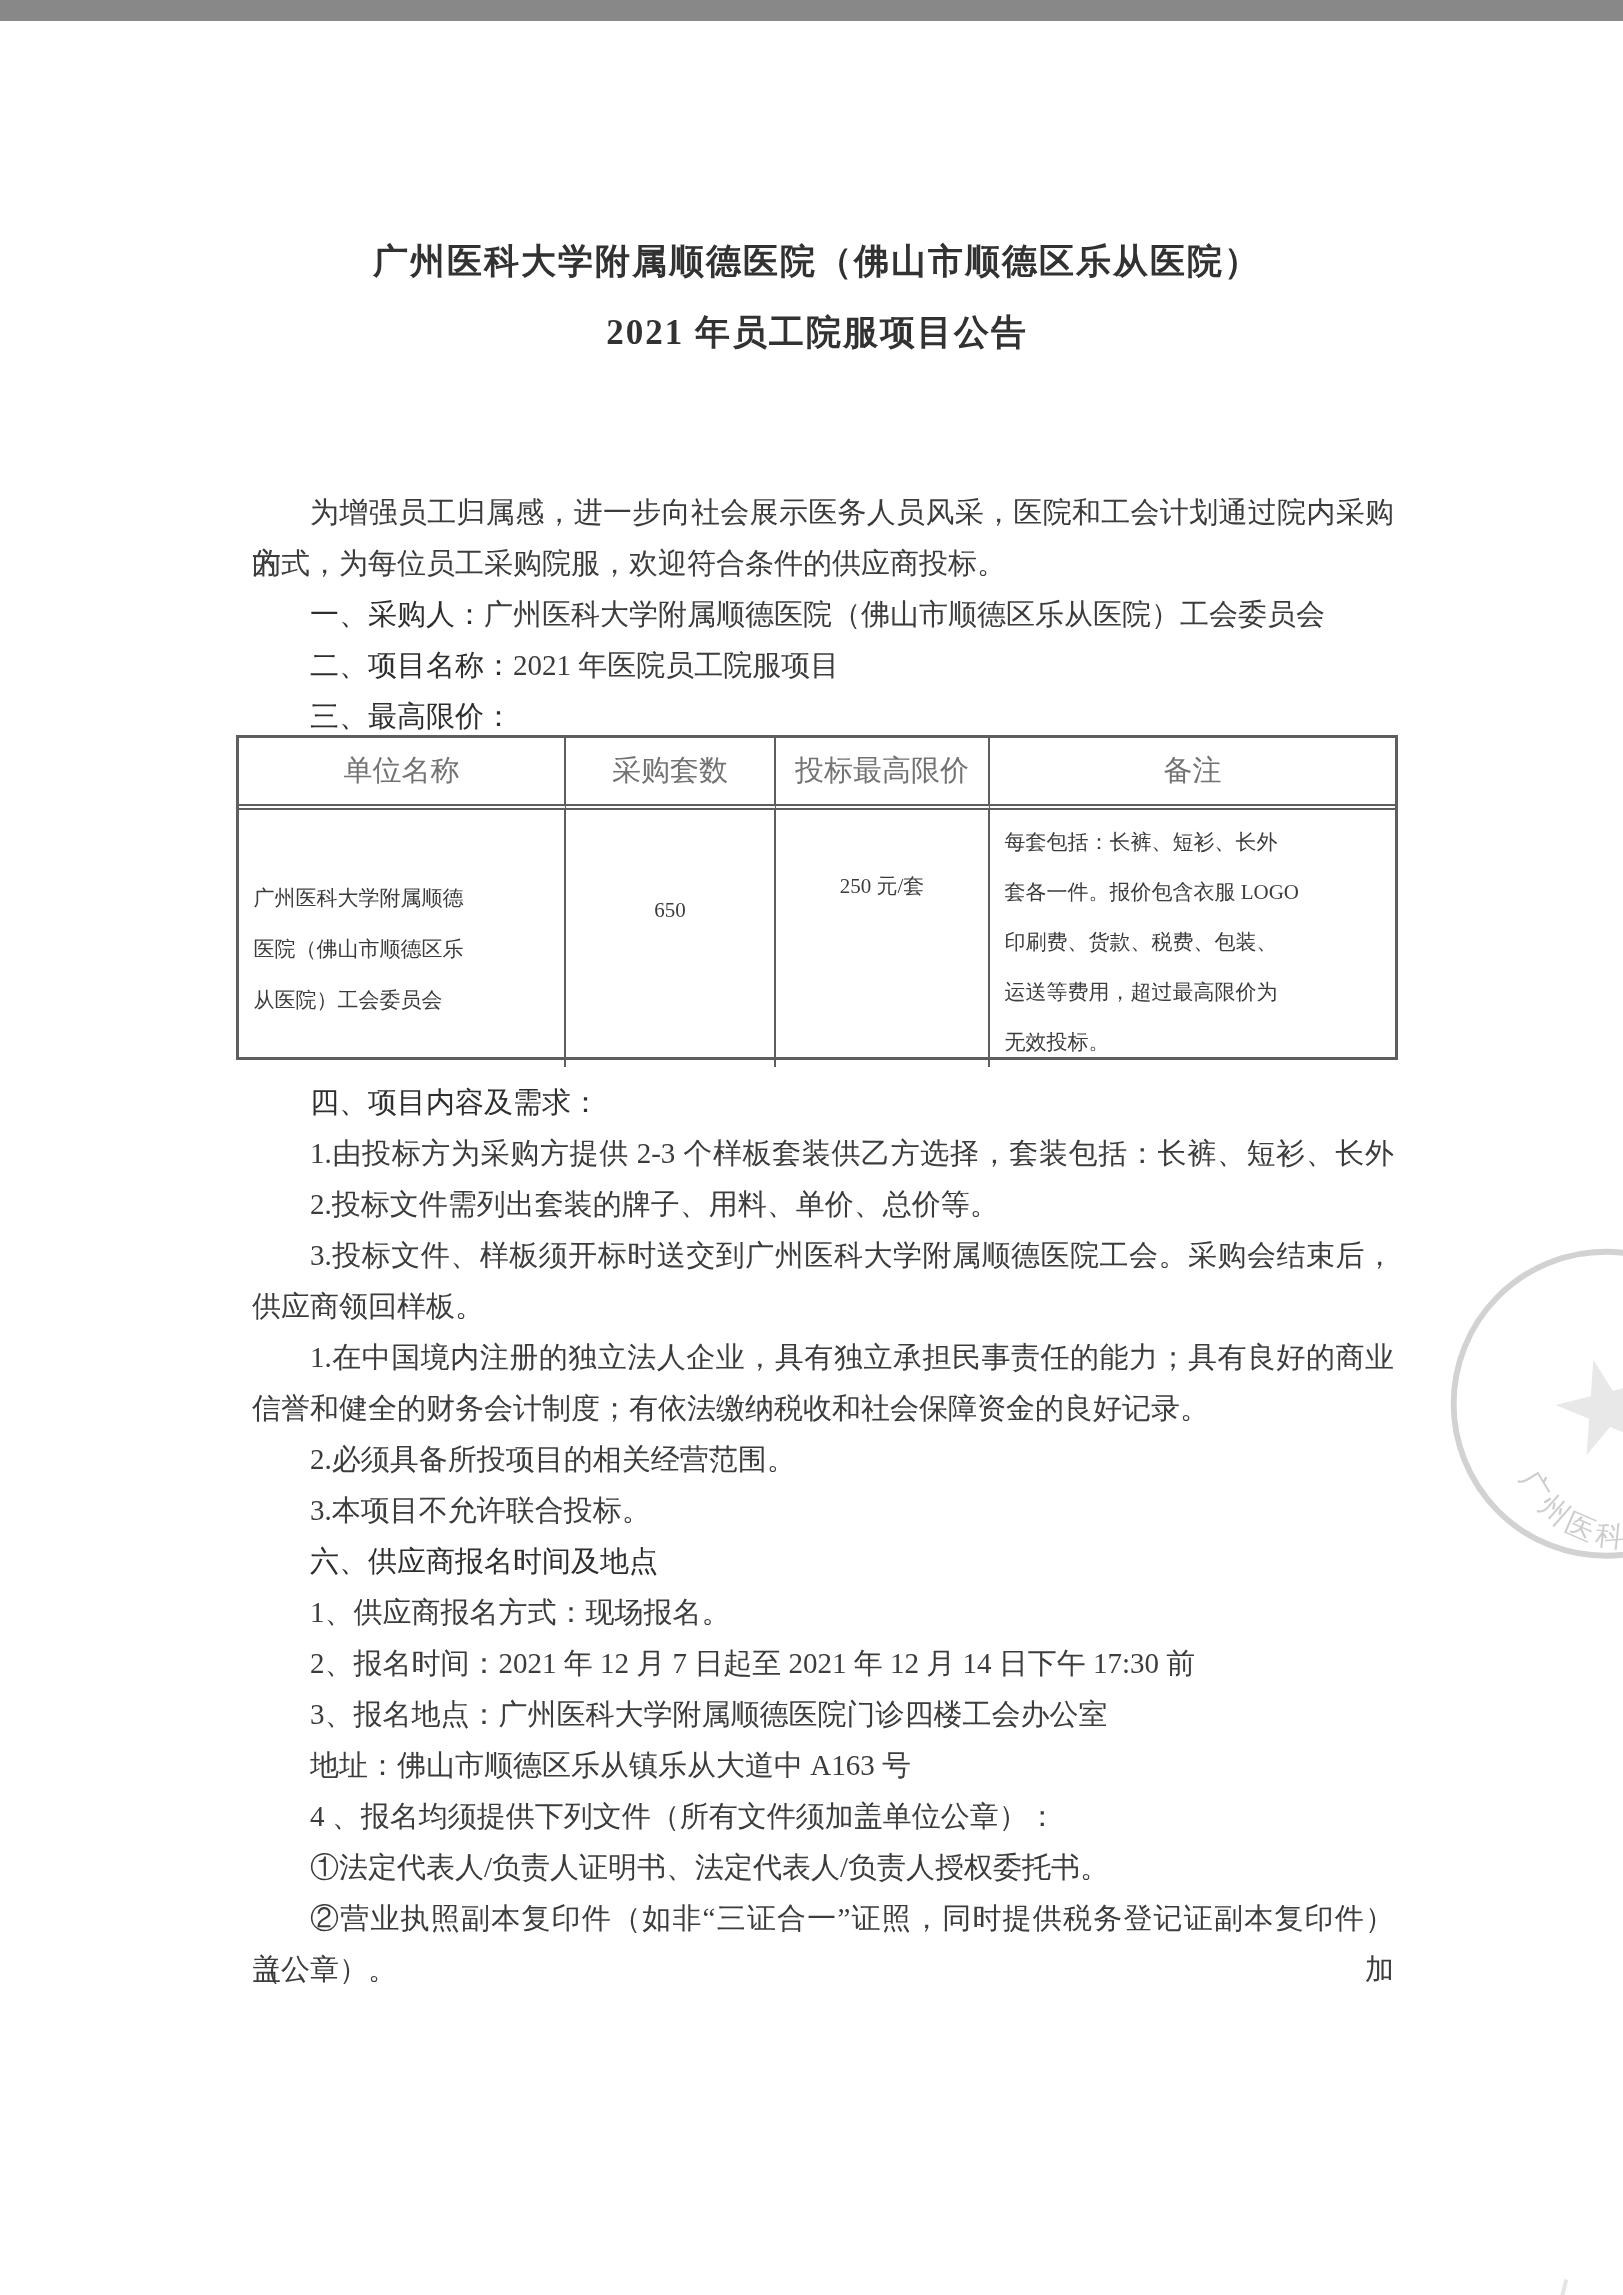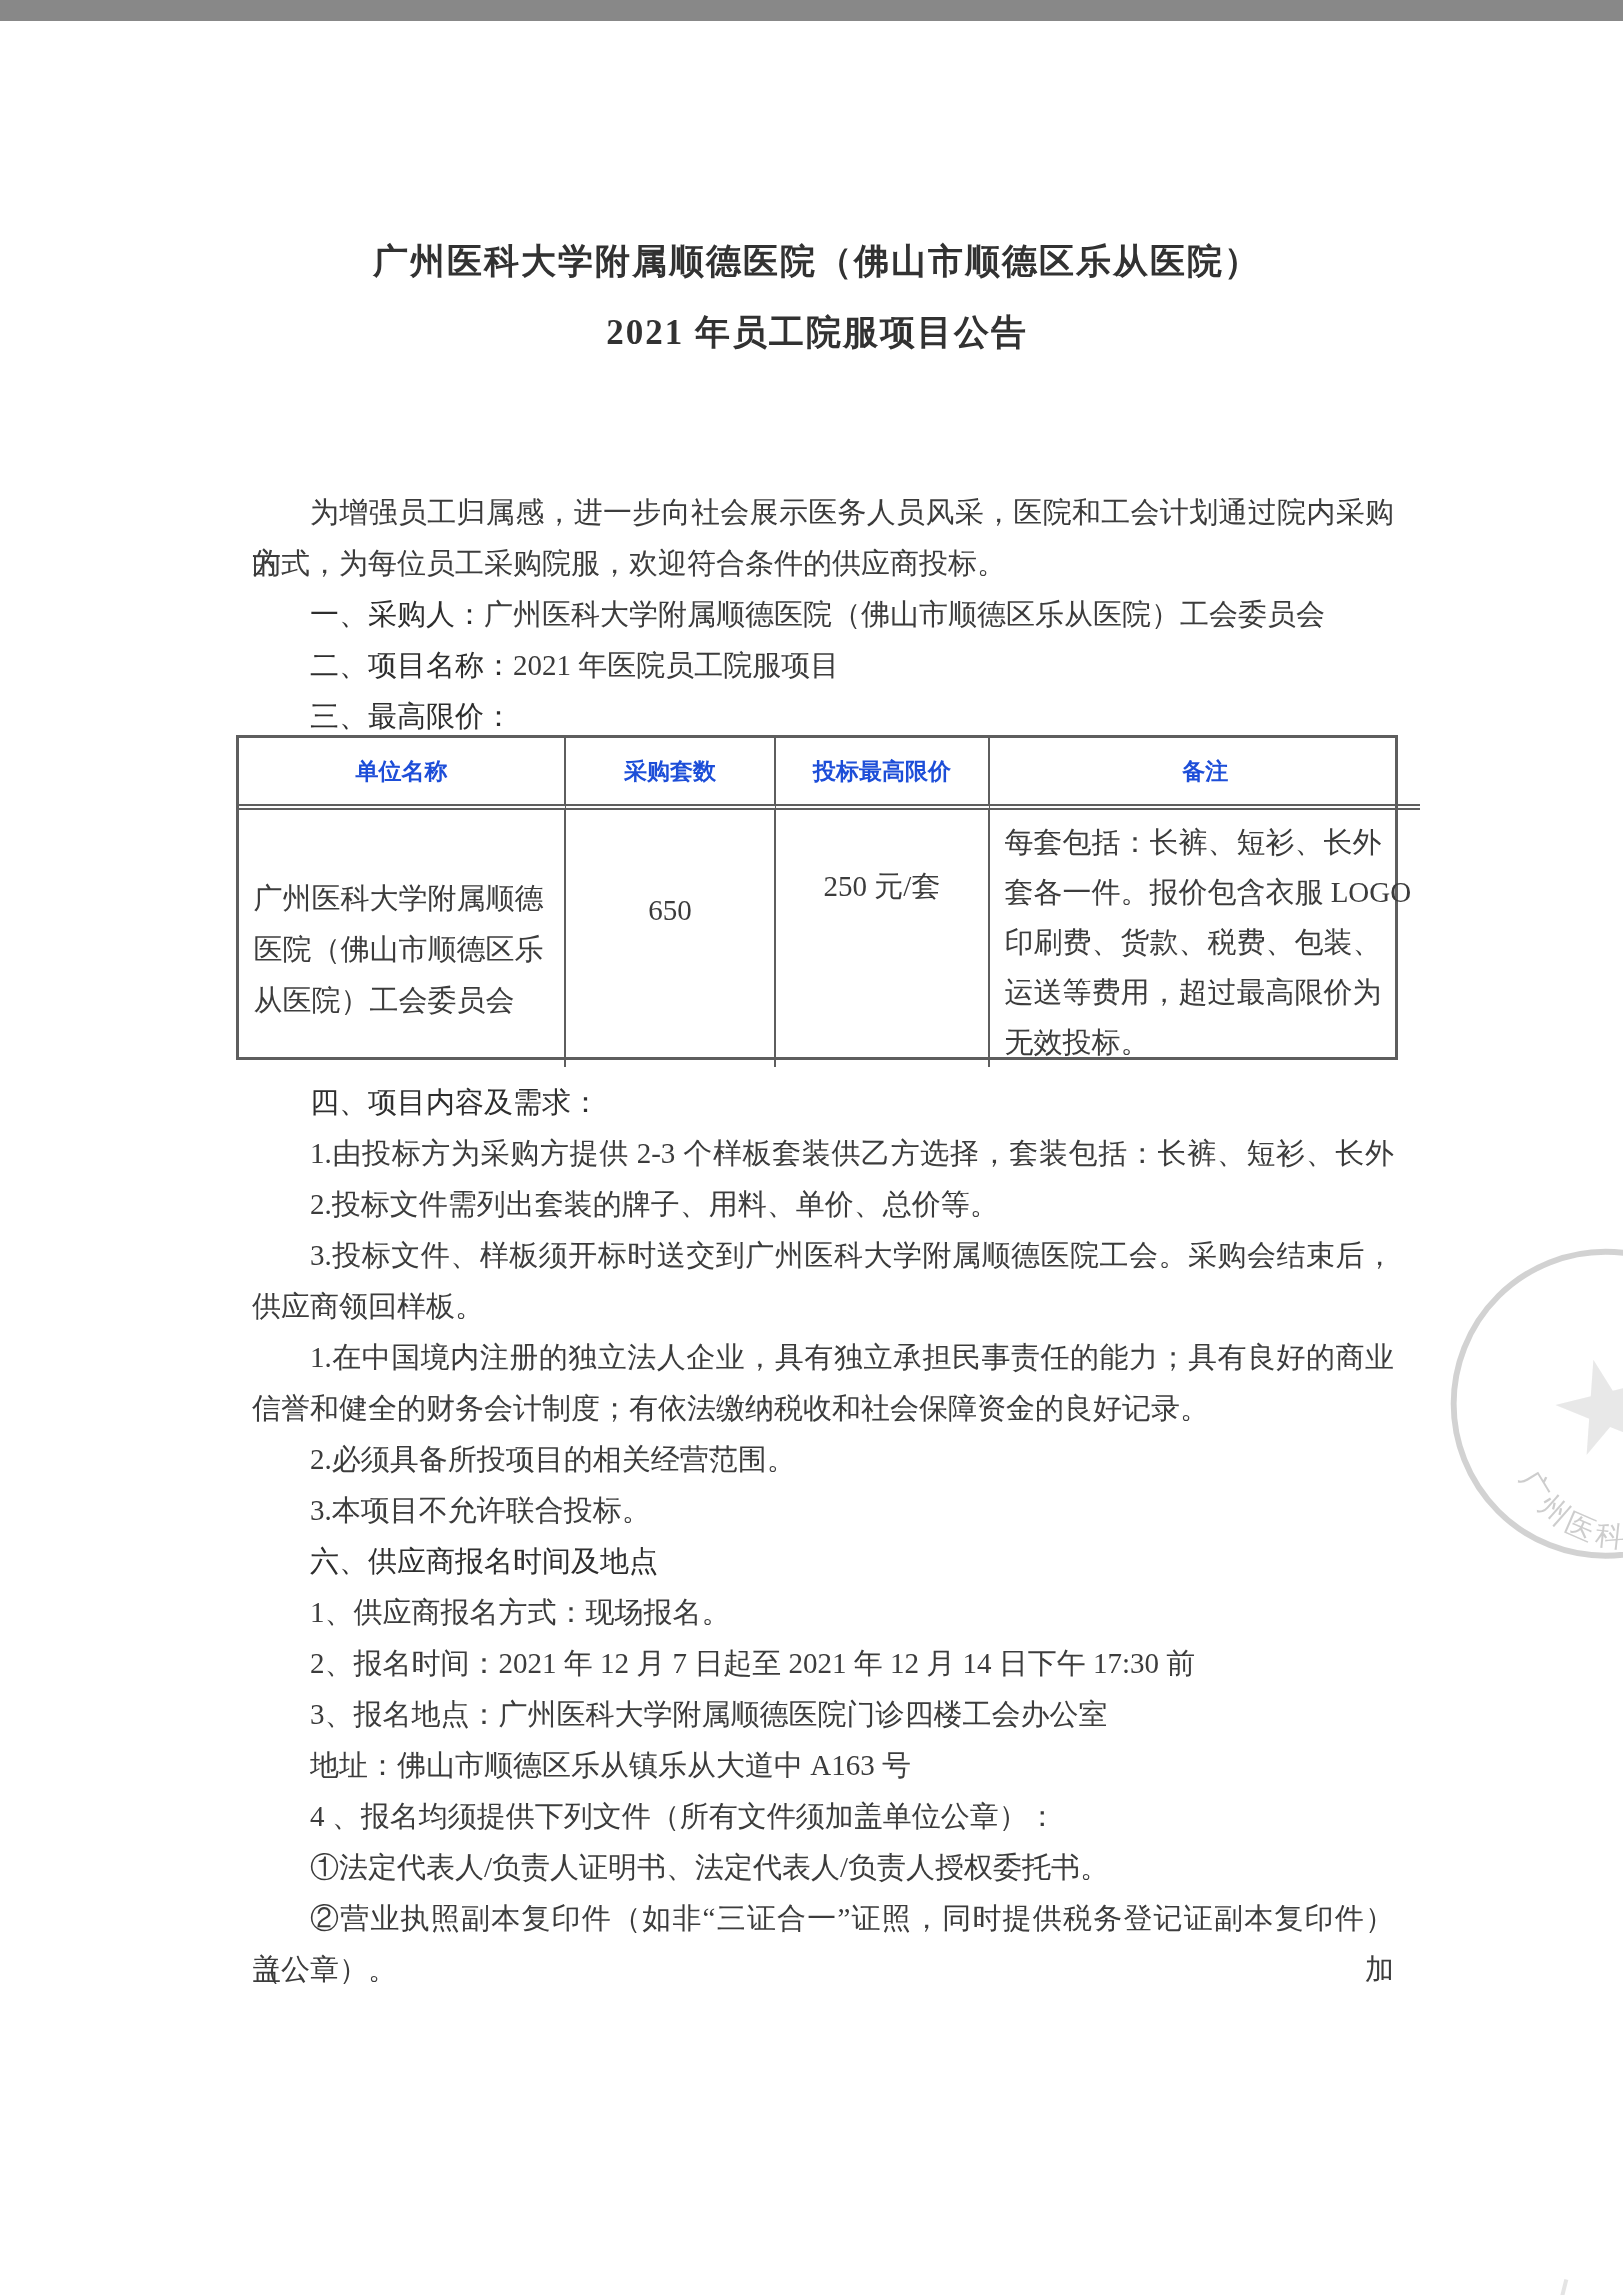--- a/index.html
+++ b/index.html
@@ -36,24 +36,24 @@
     box-sizing:border-box;border:3.3px solid #5e5e5e;border-top-width:3.9px;
     display:grid;
     grid-template-columns:327px 210px 214px 1fr;
     grid-template-rows:72px 1fr;
   }
   .cell{box-sizing:border-box;border-right:2px solid #5e5e5e;}
   .cell.last{border-right:none;}
   .th{
     border-bottom:6.5px double #5e5e5e;
     display:flex;align-items:center;justify-content:center;
-    font-size:23px;font-weight:bold;color:#1d4ed8;
+    font-size:29px;font-weight:normal;color:#737373;
     white-space:nowrap;
   }
-  .td{font-size:29px;color:#3c3c3c;}
+  .td{font-size:21px;color:#3c3c3c;}
   .td.unit{padding:63px 0 0 14.4px;}
   .td.unit div{line-height:51px;white-space:nowrap;}
   .td.qty{padding-top:86px;text-align:center;line-height:29px;}
   .td.price{padding-top:62px;text-align:center;line-height:29px;}
   .td.remark{padding:6.5px 9.2px 0 14.4px;}
   .td.remark div{line-height:50px;white-space:nowrap;}
   
   .seal{
     position:absolute;left:1434px;top:1198px;width:190px;height:380px;
     opacity:.55;pointer-events:none;

